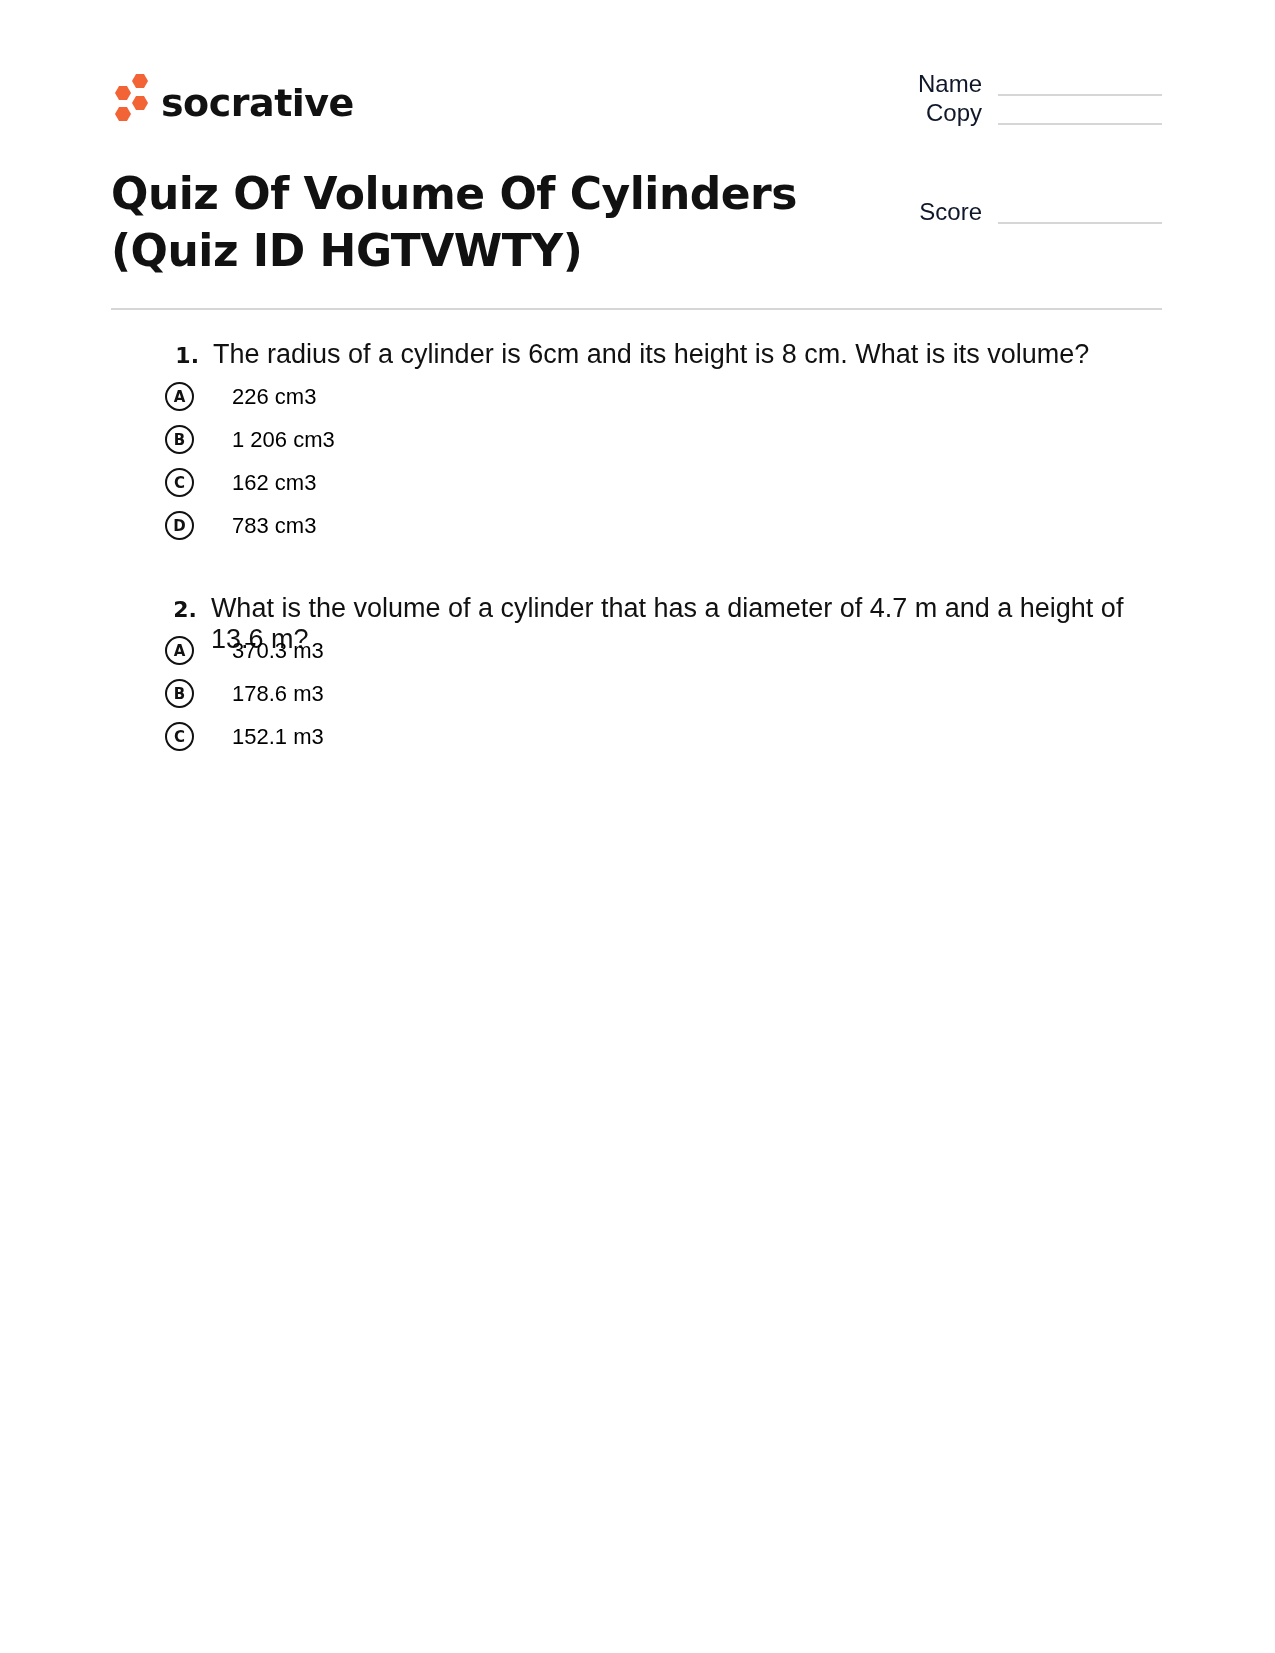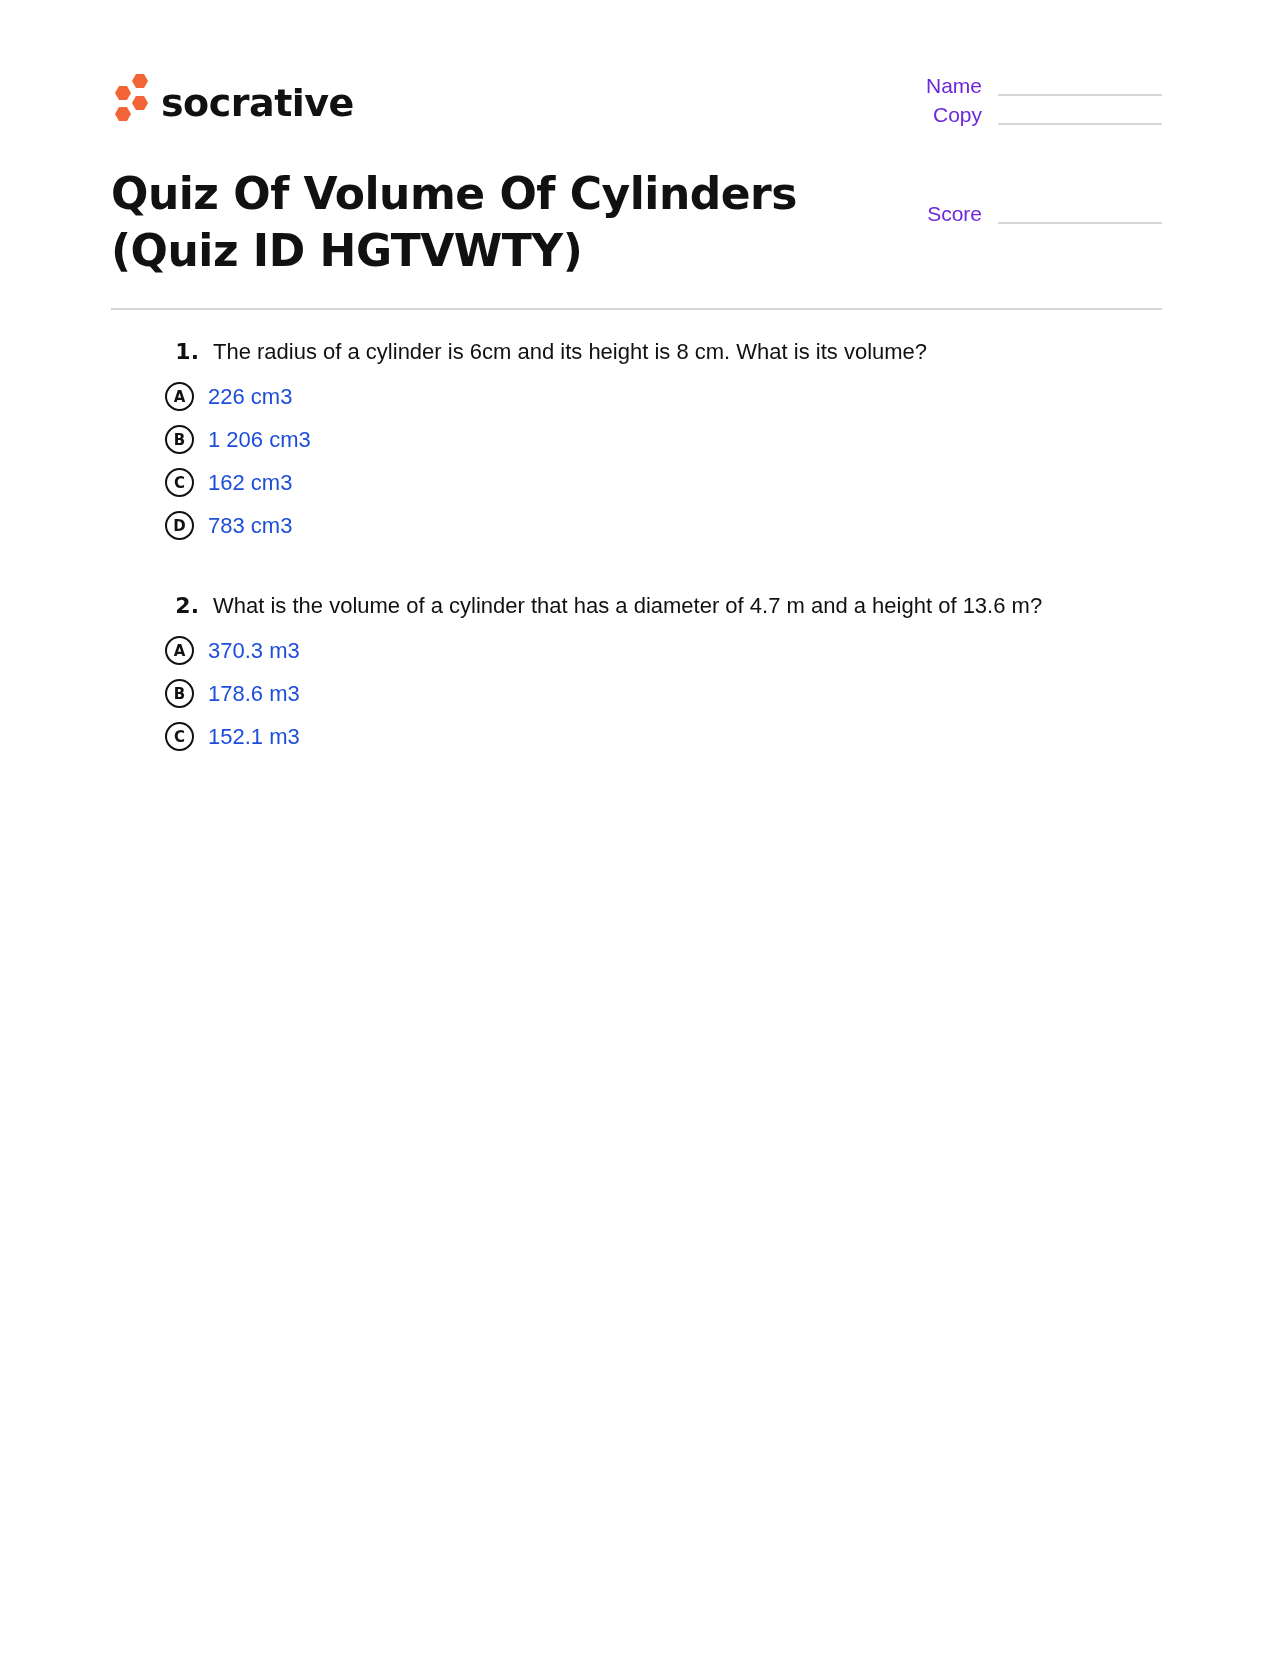--- a/index.html
+++ b/index.html
@@ -9,45 +9,45 @@
     }
     .logo { position: absolute; left: 111px; top: 72px; display: flex; align-items: flex-end; }
     .logo svg { width: 40px; height: 50px; }
     .logo-text {
       font-family: "DejaVu Sans", sans-serif; font-weight: bold; font-size: 38px;
       letter-spacing: -0.5px; margin-left: 10px; color: #111; line-height: 1;
     }
     .meta { position: absolute; left: 880px; width: 282px; }
     .meta-row { position: absolute; left: 0; width: 282px; height: 30px; }
     .meta-label {
-      position: absolute; right: 180px; font-size: 21px; color: #6d28d9; text-align: right;
+      position: absolute; right: 180px; font-size: 24px; color: #0f172a; text-align: right;
       bottom: 4px; white-space: nowrap;
     }
     .meta-line { position: absolute; left: 118px; right: 0; bottom: 6px; height: 2px; background: #d6d6d6; }
     .title {
       position: absolute; left: 111px; top: 165px; width: 720px;
       font-family: "DejaVu Sans", sans-serif; font-weight: bold; font-size: 44px;
       line-height: 57px; color: #111; letter-spacing: -0.5px;
     }
     .divider { position: absolute; left: 111px; top: 308px; width: 1051px; height: 2px; background: #d6d6d6; }
     .question { position: absolute; left: 165px; width: 1000px; }
     .q-head { display: flex; align-items: baseline; height: 36px; }
     .q-num {
       width: 48px; text-align: right; padding-right: 14px; box-sizing: border-box;
       font-family: "DejaVu Sans", sans-serif; font-weight: bold; font-size: 22px;
     }
-    .q-text { font-size: 22px; color: #111; }
+    .q-text { font-size: 27px; color: #111; }
     .option { display: flex; align-items: center; height: 43px; }
     .opt-circle {
       width: 29px; height: 29px; border: 2px solid #111; border-radius: 50%;
       box-sizing: border-box; display: flex; align-items: center; justify-content: center;
       font-family: "DejaVu Sans", sans-serif; font-weight: bold; font-size: 15px;
       margin-left: 0; margin-right: 14px;
     }
-    .opt-text { font-size: 22px; color: #1d4ed8; }
+    .opt-text { font-size: 22px; color: #000000; margin-left: 24px; }
   </style>
 </head>
 <body>
 
 <div class="logo">
   <svg viewBox="0 0 40 50">
     <polygon points="25,2 33,2 37,9 33,16 25,16 21,9" fill="#F26336"></polygon>
     <polygon points="8,14 16,14 20,21 16,28 8,28 4,21" fill="#F26336"></polygon>
     <polygon points="25,24 33,24 37,31 33,38 25,38 21,31" fill="#F26336"></polygon>
     <polygon points="8,35 16,35 20,42 16,49 8,49 4,42" fill="#F26336"></polygon>

